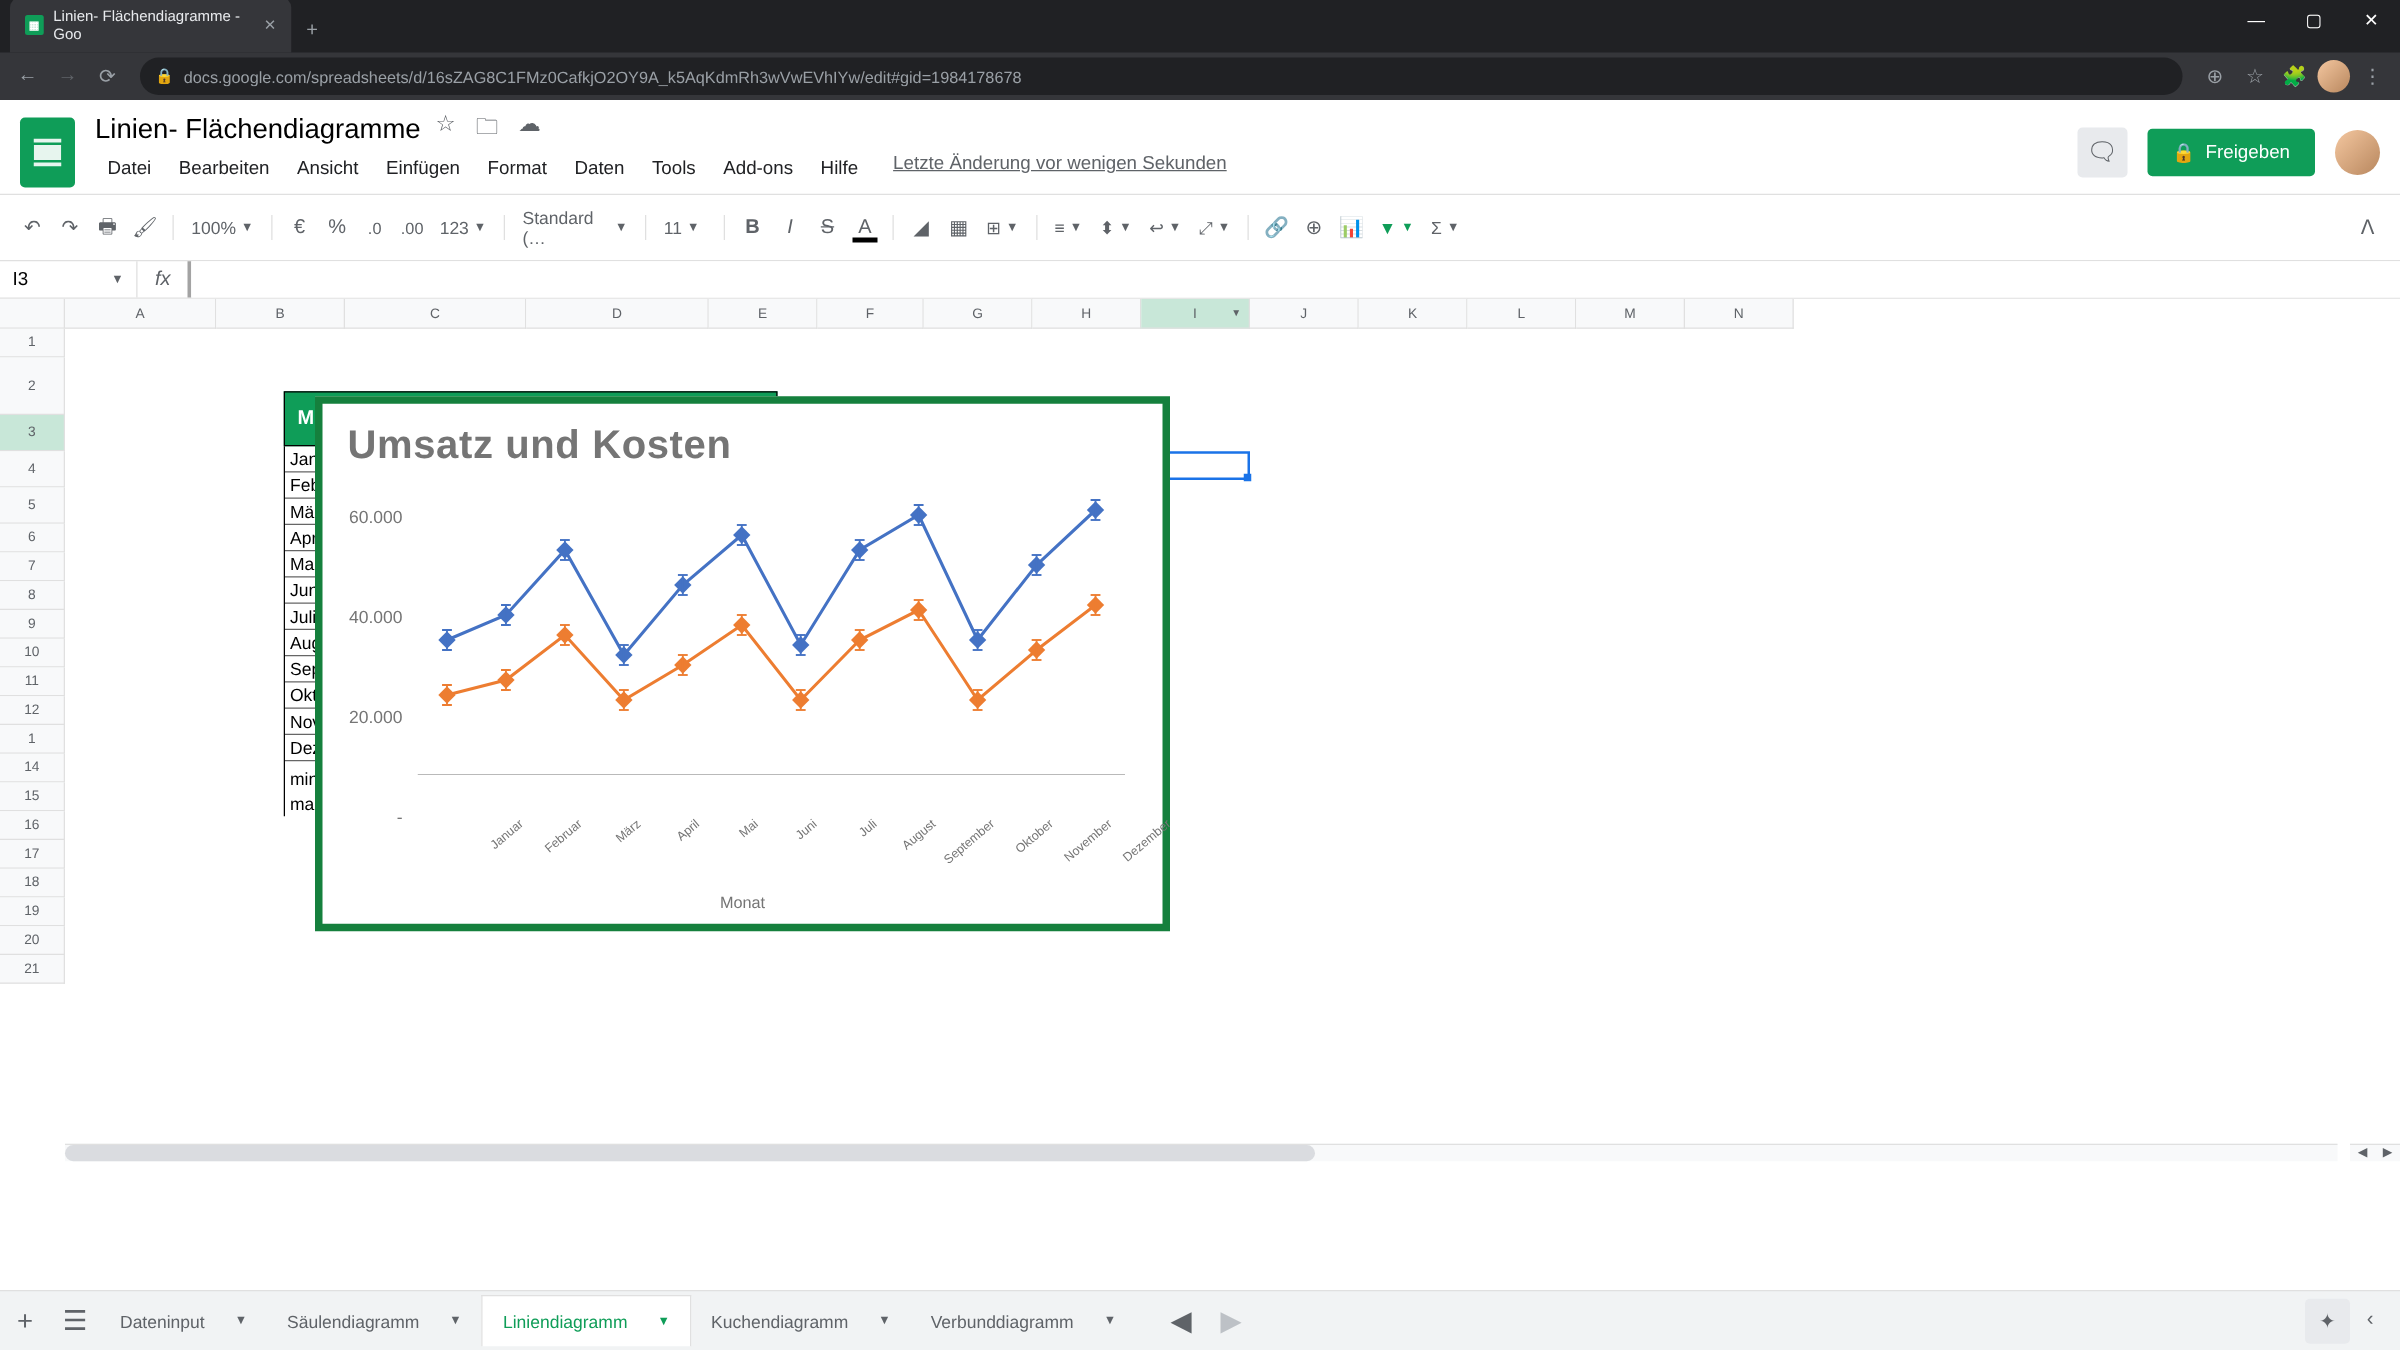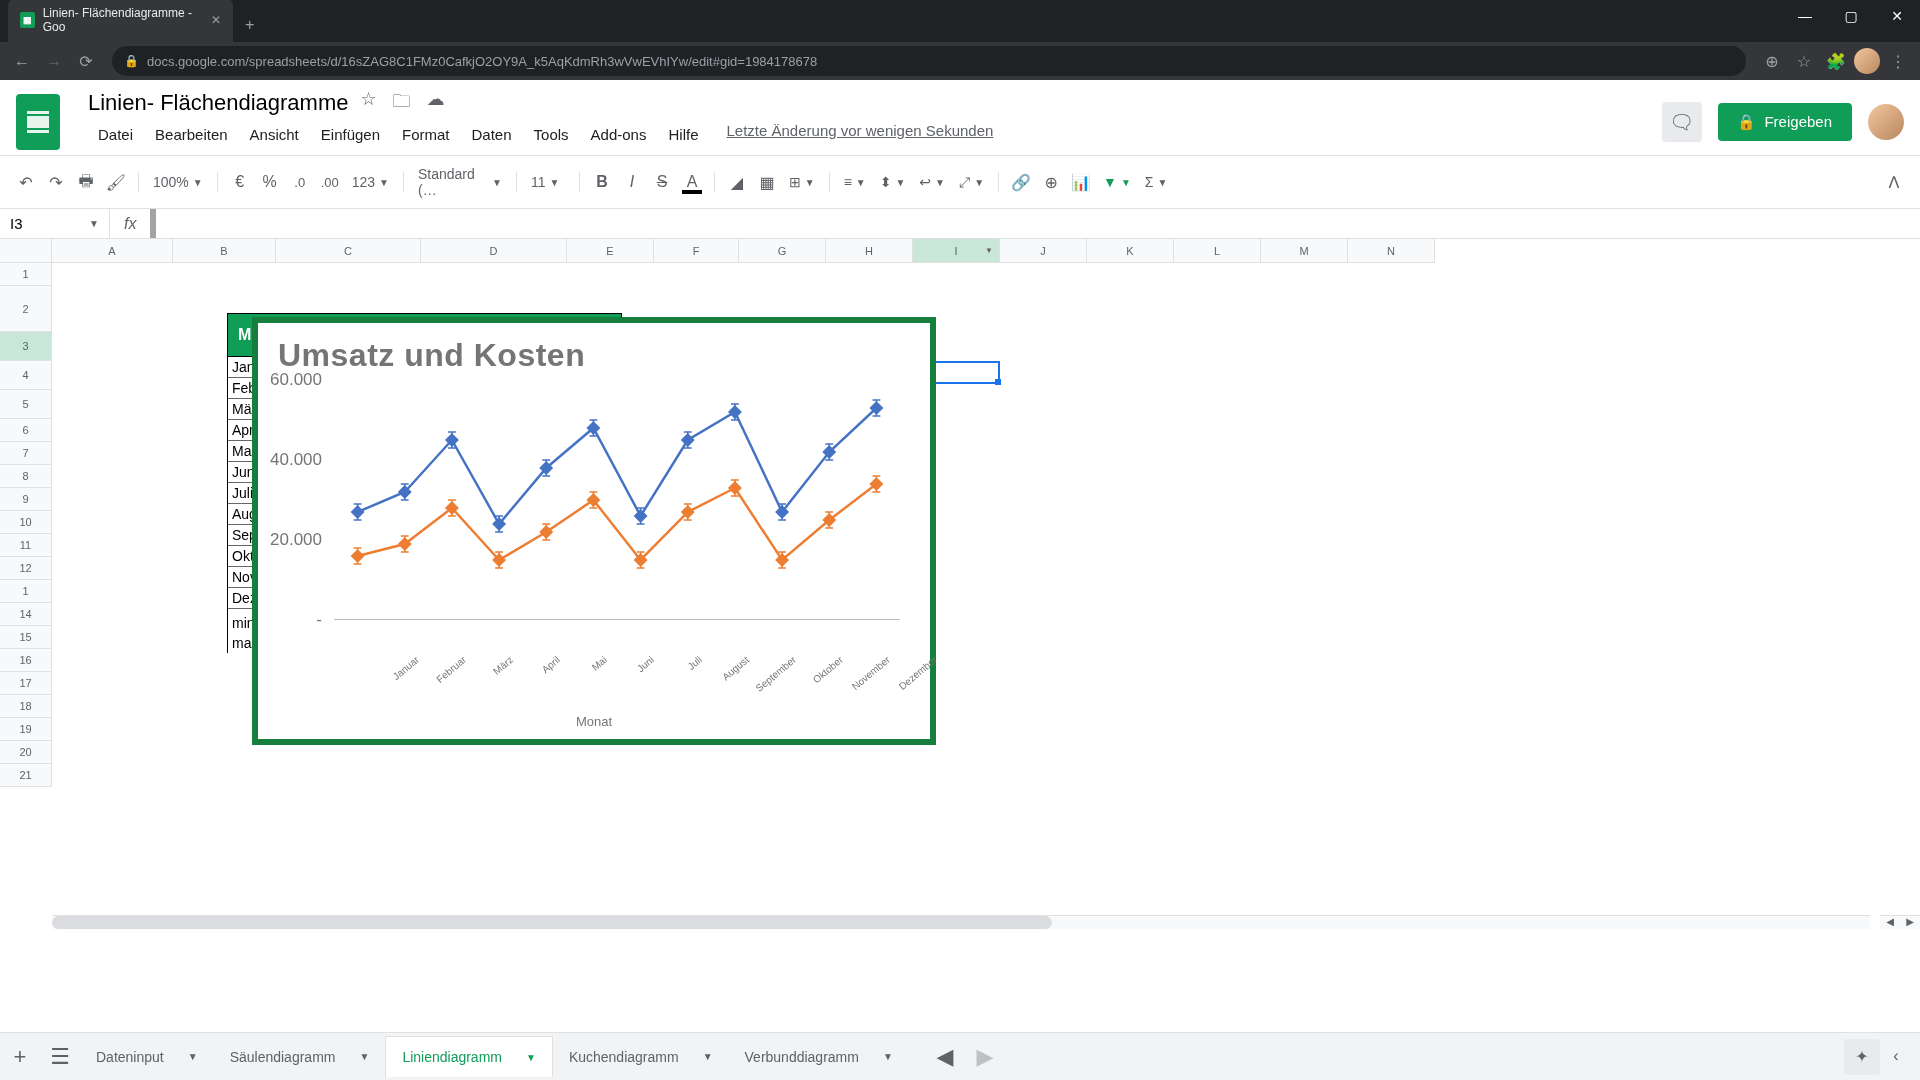--- a/index.html
+++ b/index.html
@@ -18,21 +18,21 @@
     .url-bar { flex: 1; height: 30px; background: #202124; border-radius: 15px; display: flex; align-items: center; padding: 0 12px; margin: 0 8px; gap: 8px; }
     .url-bar .lock { color: #9aa0a6; font-size: 12px; }
     .url-bar .url-text { color: #9aa0a6; font-size: 13px; white-space: nowrap; overflow: hidden; }
     .browser-toolbar .avatar { width: 26px; height: 26px; border-radius: 50%; background: linear-gradient(135deg,#f4c7a0,#b8875e); }
 
     .window-controls { position: absolute; top: 0; right: 0; display: flex; }
     .window-controls div { width: 46px; height: 32px; display: flex; align-items: center; justify-content: center; color: #fff; font-size: 14px; cursor: pointer; }
 
     
     .sheets { position: absolute; top: 80px; left: 0; right: 0; bottom: 0; background: #fff; }
-    .sheets-header { display: flex; align-items: center; padding: 8px 16px 0; gap: 28px; }
+    .sheets-header { display: flex; align-items: center; padding: 8px 16px 0; gap: 16px; }
     .sheets-logo { width: 44px; height: 56px; background: #0f9d58; border-radius: 4px; position: relative; display: flex; align-items: center; justify-content: center; }
     .sheets-logo::before { content:""; width: 22px; height: 22px; background: #fff; opacity: 0.9; }
     .sheets-logo::after { content:""; position:absolute; width: 22px; height: 12px; border: 2px solid #0f9d58; top:50%; left:50%; transform:translate(-50%,-50%); }
     .sheets-title-row { display: flex; align-items: center; gap: 12px; }
     .sheets-title { font-size: 22px; color: #000; }
     .title-icons { display: flex; gap: 16px; color: #5f6368; }
     .title-icons span { cursor: pointer; font-size: 18px; }
 
     .sheets-menubar { display: flex; gap: 2px; padding: 4px 0 8px; }
     .sheets-menubar .menu-item { font-size: 15px; color: #202124; padding: 4px 10px; cursor: pointer; }
@@ -51,21 +51,21 @@
     .toolbar .caret { font-size:10px; }
     .toolbar .text-color { position:relative; }
     .toolbar .text-color::after { content:""; position:absolute; bottom:2px; left:4px; right:4px; height:4px; background:#000; }
     .toolbar .filter-btn { color:#0f9d58; font-weight:bold; }
     .toolbar .collapse { margin-left:auto; }
 
     
     .formula-bar { display:flex; align-items:center; border-bottom:1px solid #e0e0e0; height:30px; }
     .cell-ref { width:110px; padding:0 10px; font-size:15px; color:#000; display:flex; align-items:center; justify-content:space-between; border-right:1px solid #e0e0e0; height:100%; }
     .cell-ref .caret { color:#5f6368; font-size:10px; }
-    .fx-label { padding:0 14px; color:#5f6368; font-style:italic; font-size:16px; border-right:6px solid #a3a3a3; height:100%; display:flex; align-items:center; }
+    .fx-label { padding:0 14px; color:#5f6368; font-style:italic; font-size:16px; border-right:3px solid #a3a3a3; height:100%; display:flex; align-items:center; }
     .formula-input { flex:1; height:100%; border:none; outline:none; padding:0 8px; font-size:14px; }
 
     
     .grid-wrap { position:relative; height: calc(100% - 262px); overflow:hidden; }
     .grid-corner { position:absolute; top:0; left:0; width:52px; height:24px; background:#f8f9fa; border-right:1px solid #e0e0e0; border-bottom:1px solid #e0e0e0; }
     .col-headers { position:absolute; top:0; left:52px; right:0; height:24px; display:flex; }
     .col-h { border-right:1px solid #e0e0e0; border-bottom:1px solid #e0e0e0; background:#f8f9fa; font-size:11px; color:#5f6368; display:flex; align-items:center; justify-content:center; position:relative; }
     .col-h.sel { background:#c8e7d8; }
     .col-h .col-caret { position:absolute; right:6px; font-size:8px; color:#5f6368; }
     .row-headers { position:absolute; top:24px; left:0; width:52px; }
@@ -85,21 +85,21 @@
     .dt-tail { border:none; }
 
     
     .chart { position:absolute; top:54px; left:200px; width:684px; height:428px; background:#fff; border:6px solid #15803d; z-index:2; padding: 14px 20px 10px; }
     .chart-title { font-size:32px; font-weight:900; color:#757575; letter-spacing:0.5px; }
     .chart-legend { display:flex; justify-content:center; gap:24px; margin-top:12px; font-size:13px; }
     .leg-item { display:flex; align-items:center; gap:6px; color:#333; }
     .marker-d { width:12px; height:12px; transform:rotate(45deg); }
     .plot { position:relative; height:270px; margin-top:6px; }
     .y-axis { position:absolute; left:0; top:0; bottom:30px; width:50px; }
-    .y-tick { position:absolute; right:6px; font-size:17px; color:#757575; transform:translateY(-50%); }
+    .y-tick { position:absolute; right:6px; font-size:14px; color:#757575; transform:translateY(-50%);margin-top:33px; }
     .plot-area { position:absolute; left:56px; right:10px; top:0; bottom:30px; }
     .x-axis { position:absolute; left:56px; right:10px; bottom:0; height:30px; }
     .x-tick { position:absolute; font-size:10px; color:#757575; transform:rotate(-40deg) translate(-100%,0); transform-origin:left top; white-space:nowrap; }
     .axis-title { text-align:center; font-size:13px; color:#757575; margin-top:24px; }
     svg { width:100%; height:100%; display:block; }
     .series-line { fill:none; stroke-width:2.5; }
     .err-bar { stroke-width:1.5; }
 
     
     .sheet-tabs { position:absolute; bottom:0; left:0; right:0; height:48px; background:#f1f3f4; border-top:1px solid #e0e0e0; display:flex; align-items:center; }

